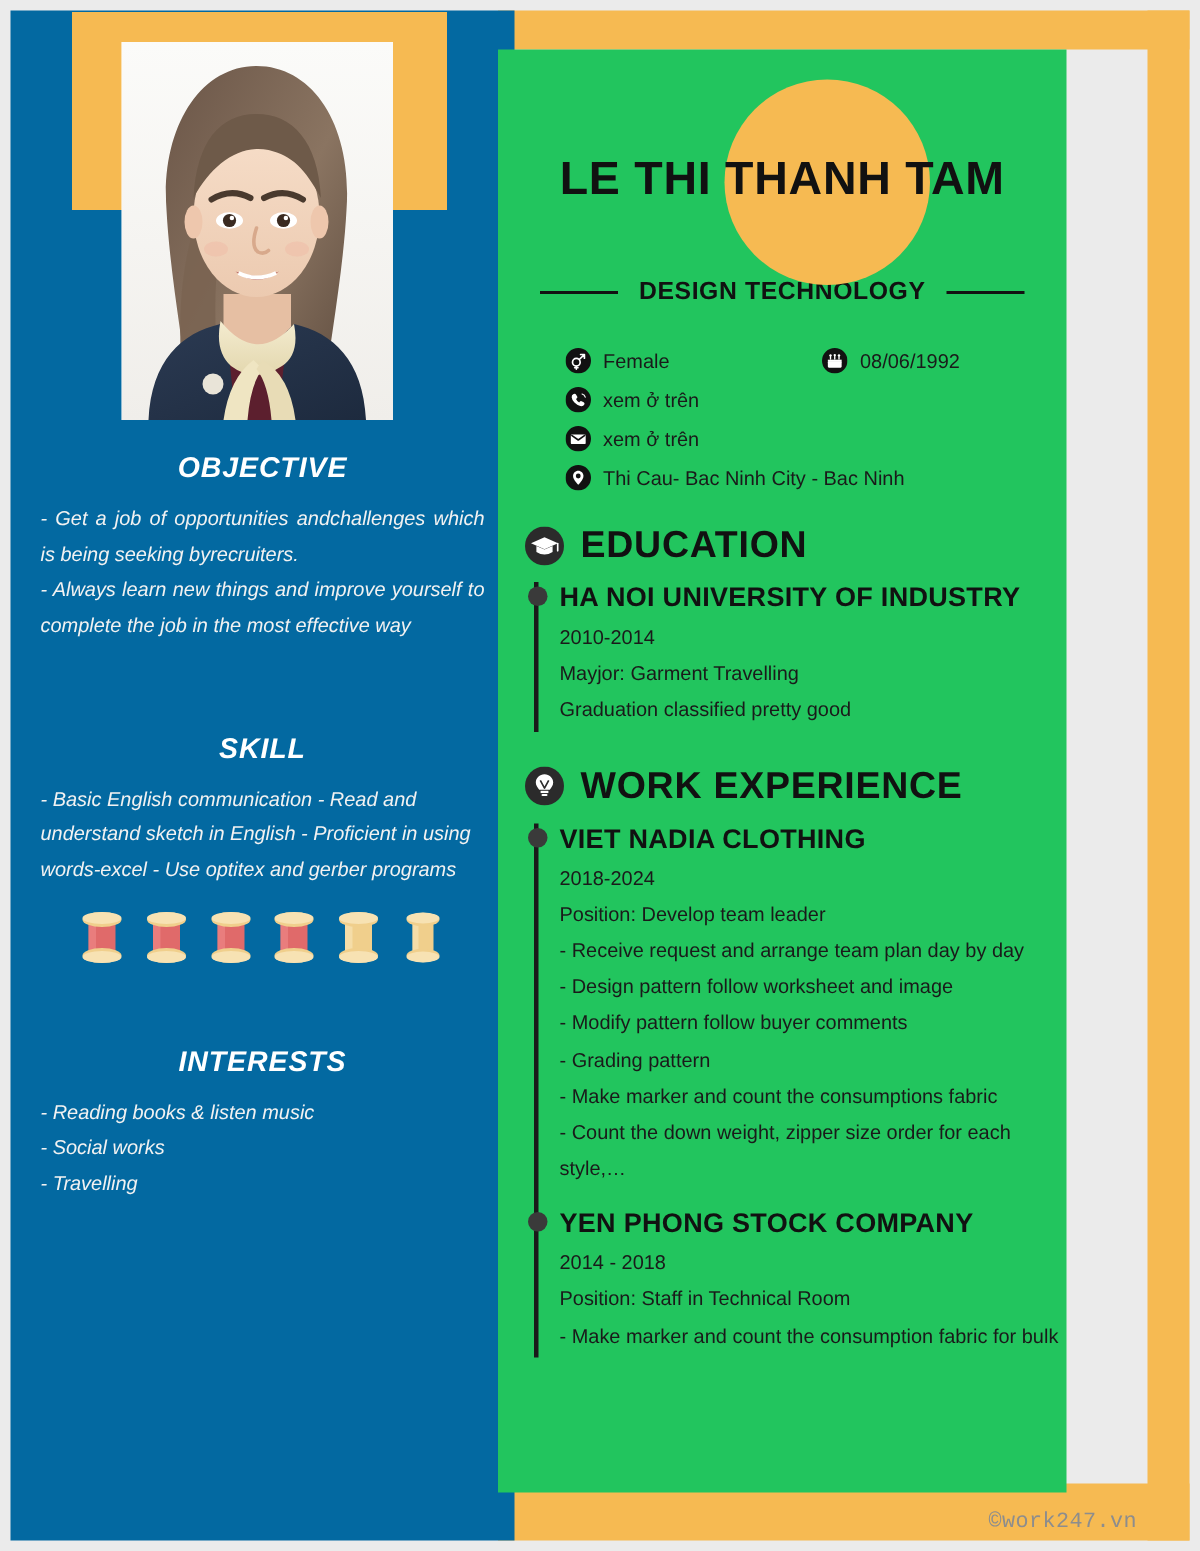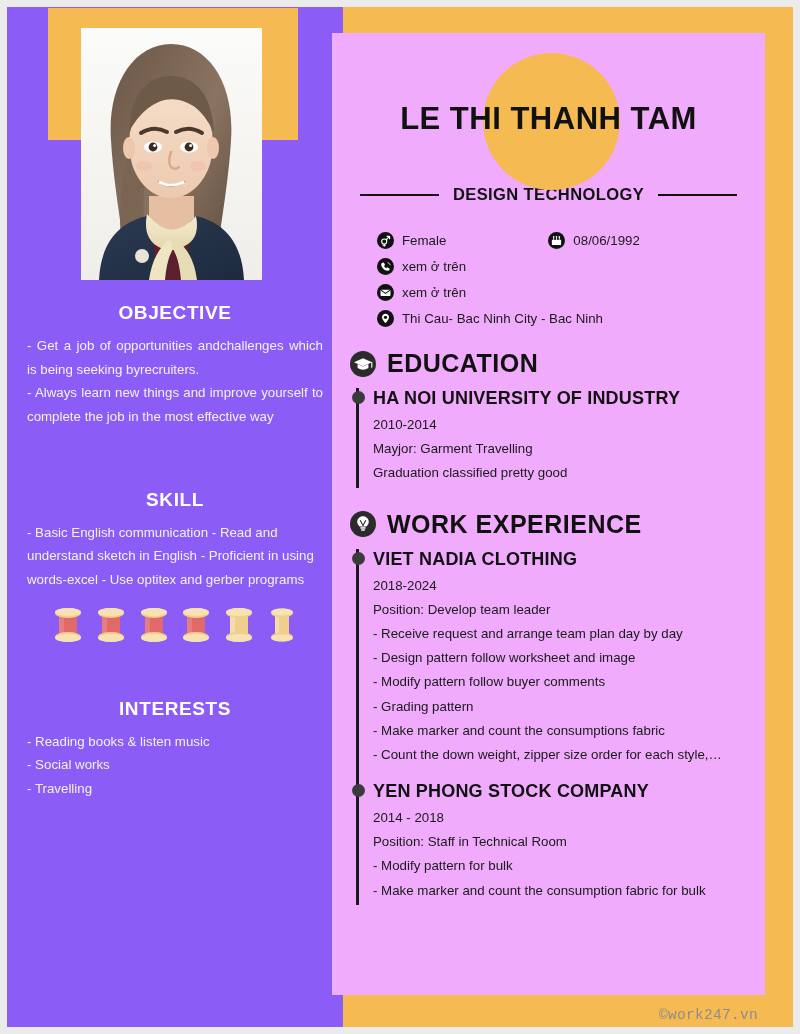--- a/index.html
+++ b/index.html
@@ -44,23 +44,24 @@
     background: #f6ba52;
   }
 
   
   .sidebar {
     position: absolute;
     left: 7px;
     top: 7px;
     width: 336px;
     height: 1020px;
-    background: #8b5cf6;
+    background: #0369a1;
     color: #ffffff;
     box-sizing: border-box;
+    font-style: italic;
   }
 
   .photo-accent {
     position: absolute;
     left: 41px;
     top: 1px;
     width: 250px;
     height: 132px;
     background: #f6ba52;
   }
@@ -99,23 +100,23 @@
     justify-content: space-between;
     padding: 14px 24px 0 24px;
   }
   .spool { width: 34px; height: 38px; }
 
   
   .main {
     position: absolute;
     left: 332px;
     top: 33px;
-    width: 433px;
+    width: 379px;
     height: 962px;
-    background: #f0abfc;
+    background: #22c55e;
     box-sizing: border-box;
     overflow: hidden;
   }
 
   .name-wrap {
     position: relative;
     height: 150px;
   }
   .name-circle {
     position: absolute;
@@ -554,20 +555,19 @@
         <div class="tl-line">- Grading pattern</div>
         <div class="tl-line">- Make marker and count the consumptions fabric</div>
         <div class="tl-line">- Count the down weight, zipper size order for each style,…</div>
       </div>
 
       <div class="tl-entry">
         <span class="tl-dot"></span>
         <div class="tl-org">YEN PHONG STOCK COMPANY</div>
         <div class="tl-line">2014 - 2018</div>
         <div class="tl-line">Position: Staff  in Technical Room</div>
-        <div class="tl-line">- Modify pattern for bulk</div>
         <div class="tl-line">- Make marker and count the consumption fabric for bulk</div>
       </div>
     </div>
   </div>
 
   <div class="watermark">©work247.vn</div>
 </div>
 
 </body></html>

